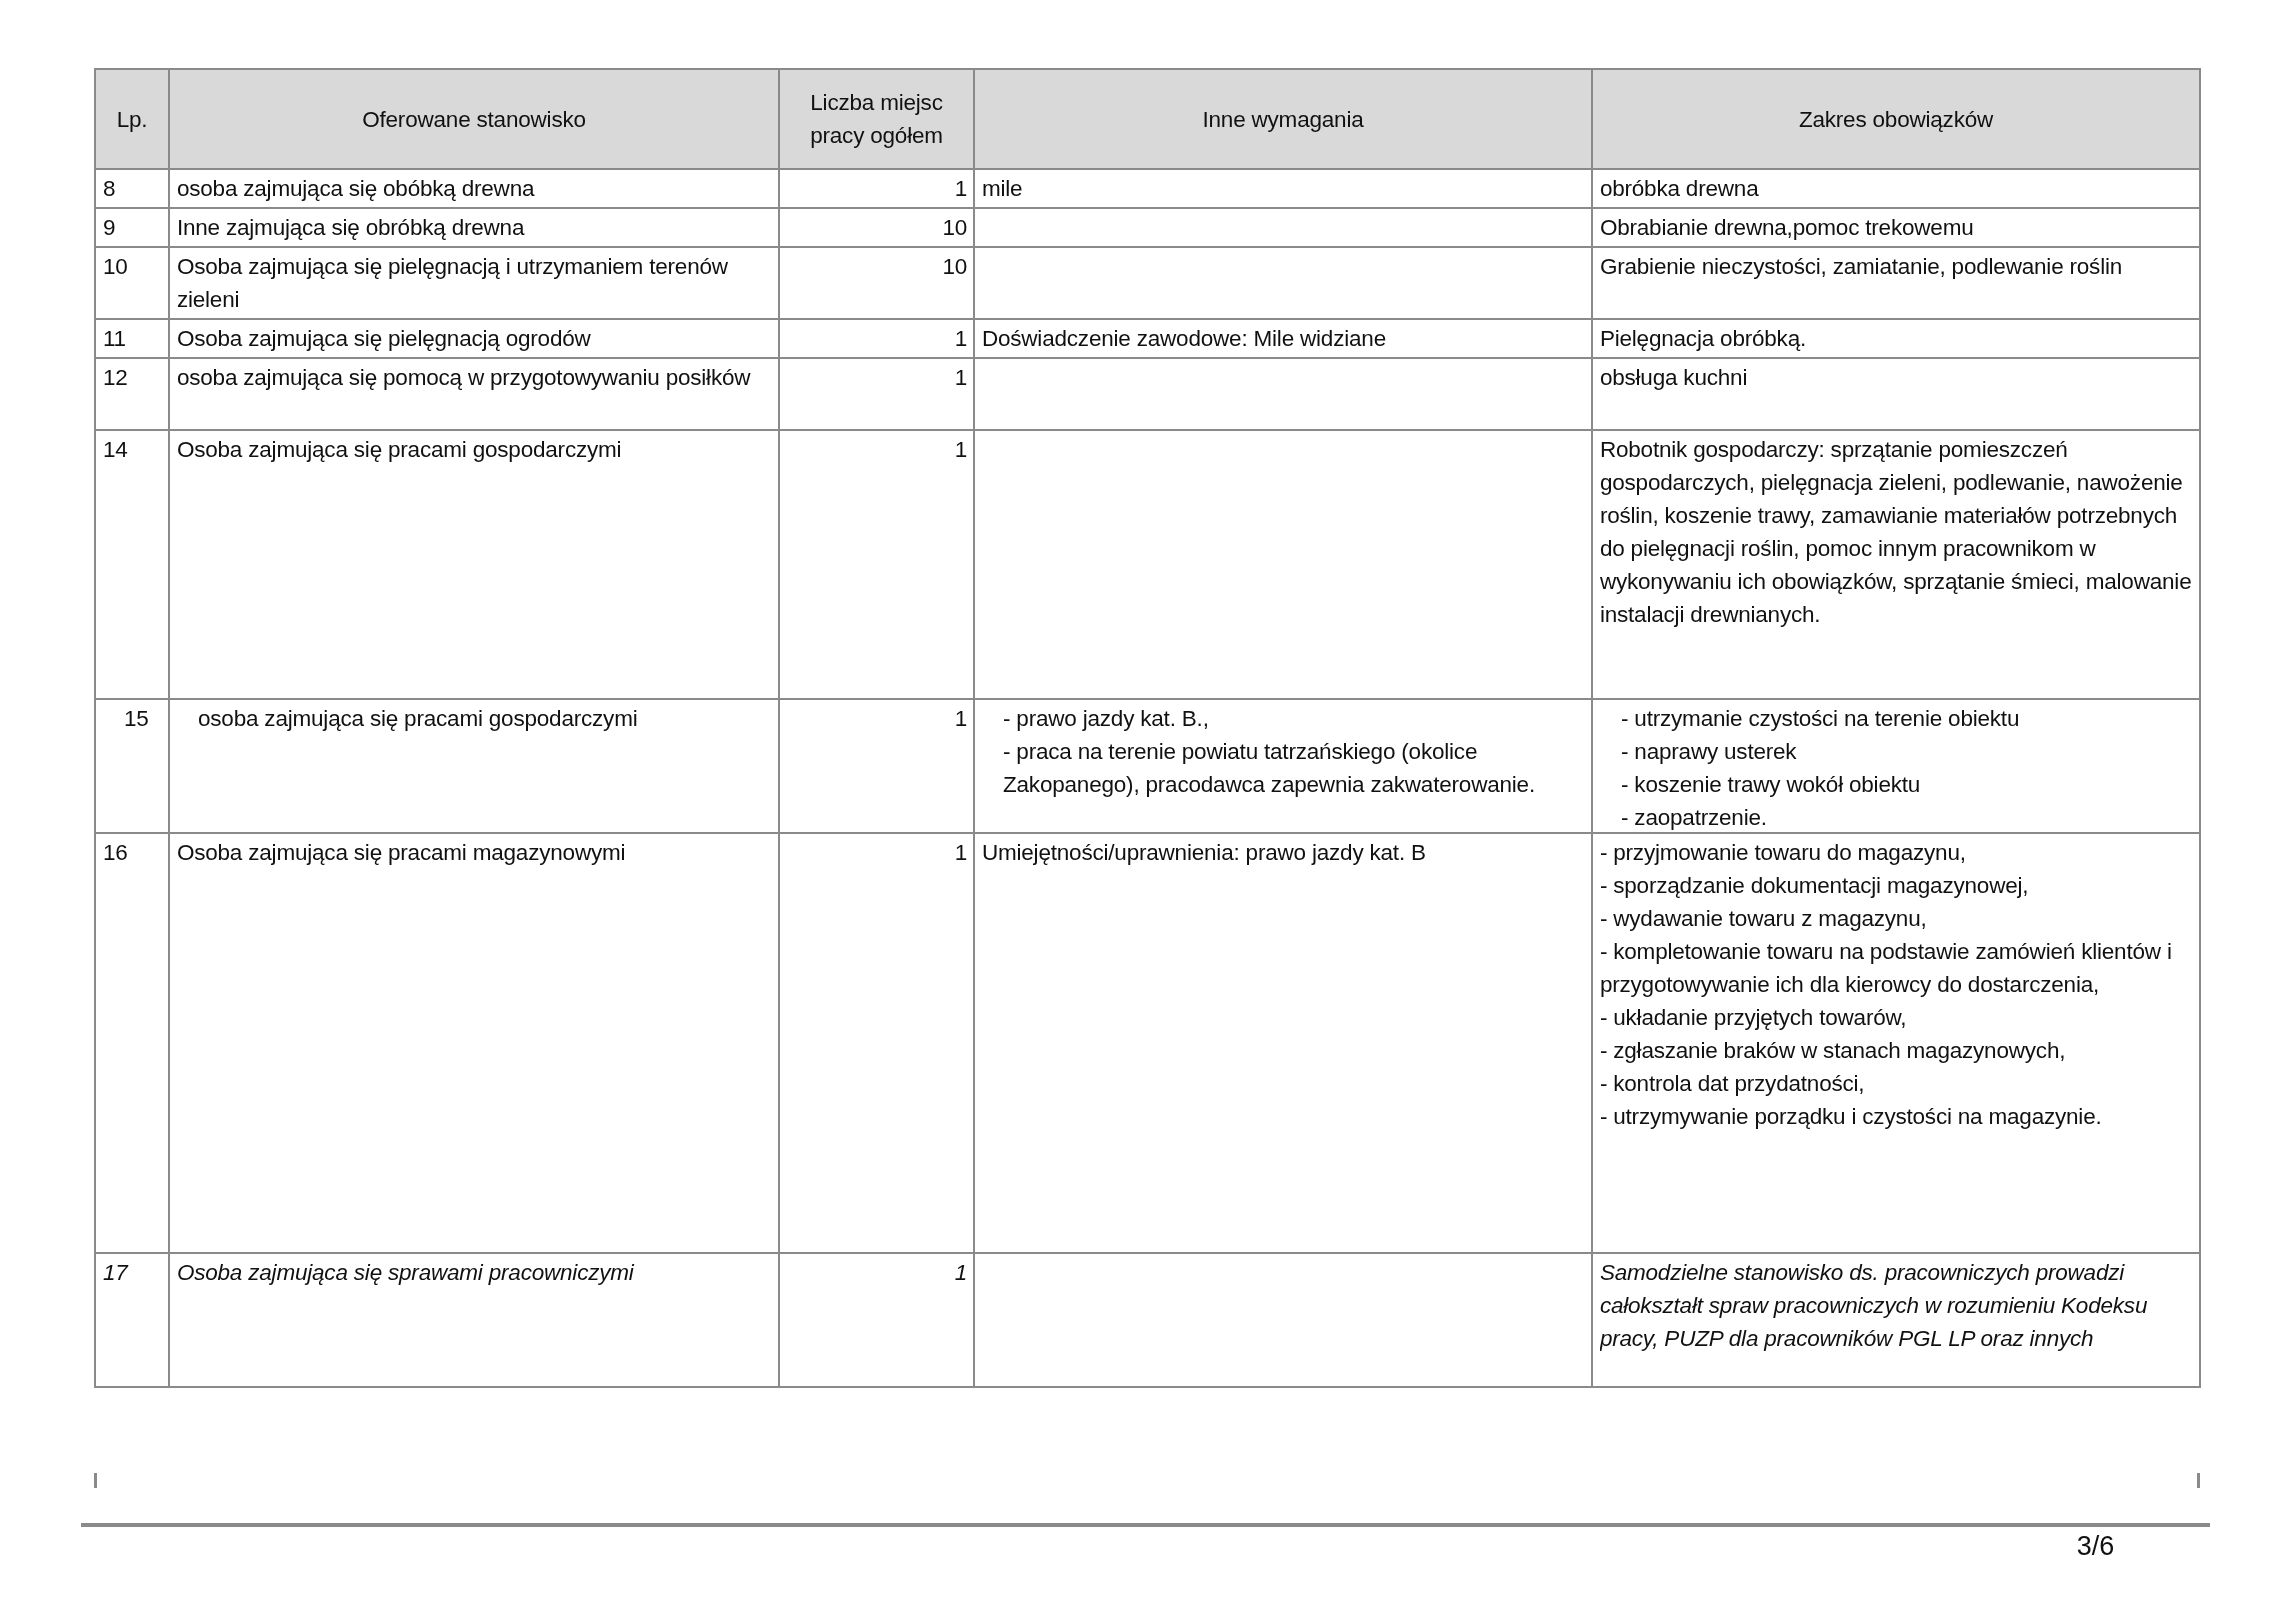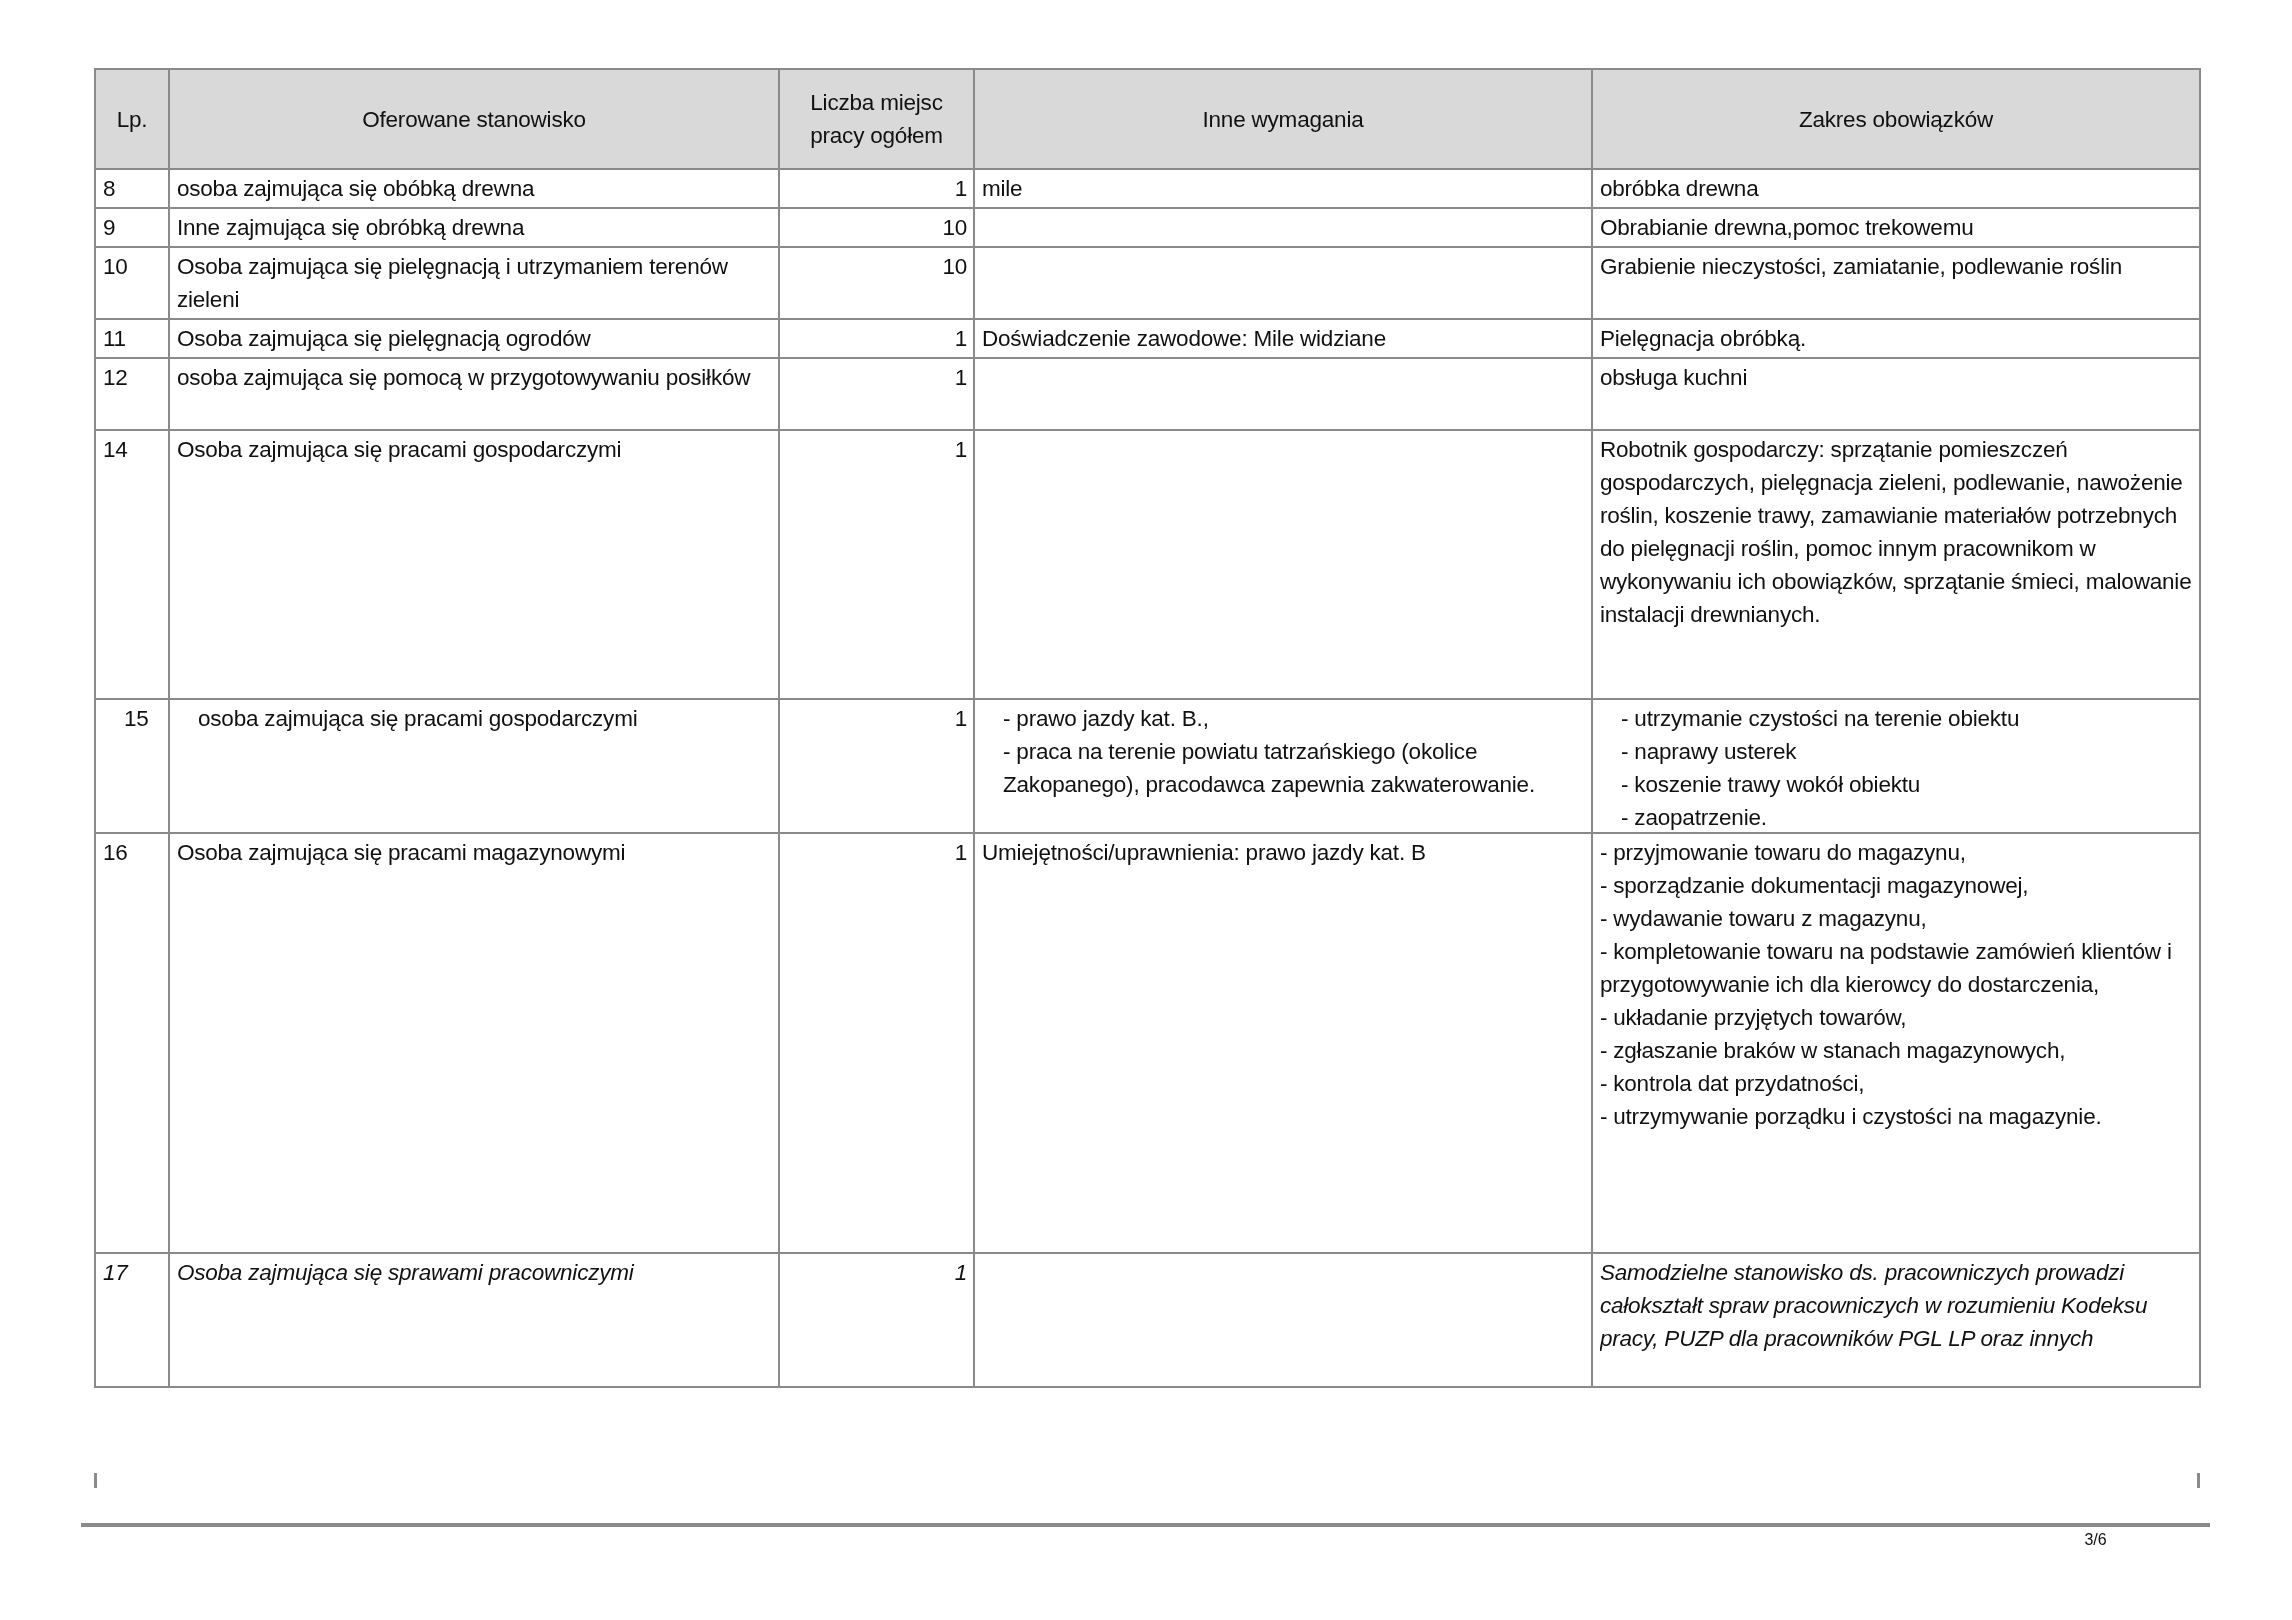--- a/index.html
+++ b/index.html
@@ -43,21 +43,21 @@
   .stub-left, .stub-right {
     position: absolute; top: 1473px; width: 2.9px; height: 14.7px; background: #8a8a8a;
   }
   .stub-left { left: 94px; }
   .stub-right { left: 2197px; }
   .footer-line {
     position: absolute; left: 81px; top: 1523px; width: 2129px; height: 3.9px; background: #8a8a8a;
   }
   .page-num {
     position: absolute; left: 2066px; top: 1531px; width: 59px; text-align: center;
-    font-size: 16px; color: #111;
+    font-size: 27px; color: #111;
   }
 </style>
 </head>
 <body>
 
 <div class="page">
   <table class="grid">
     <colgroup>
       <col class="c-lp">
         <col class="c-of">

